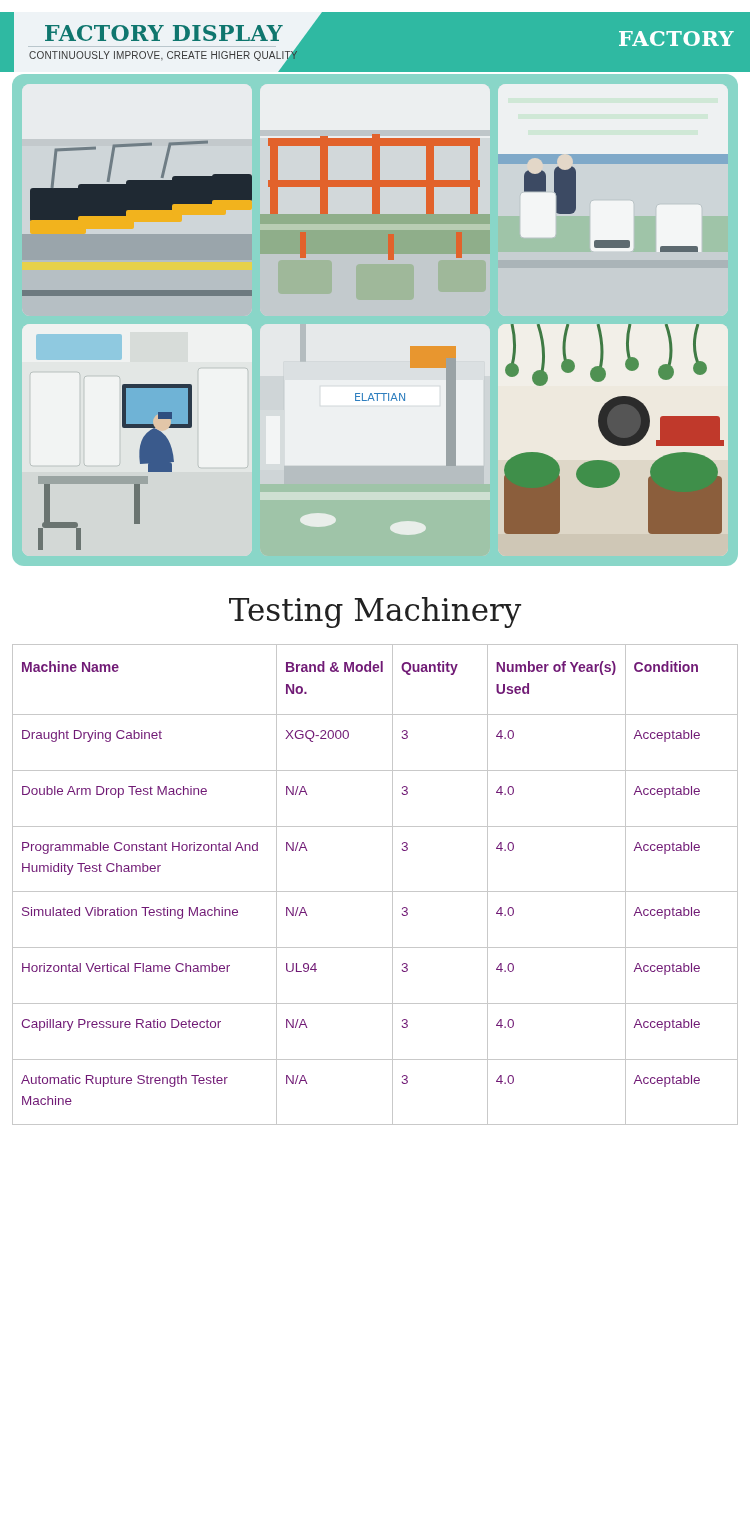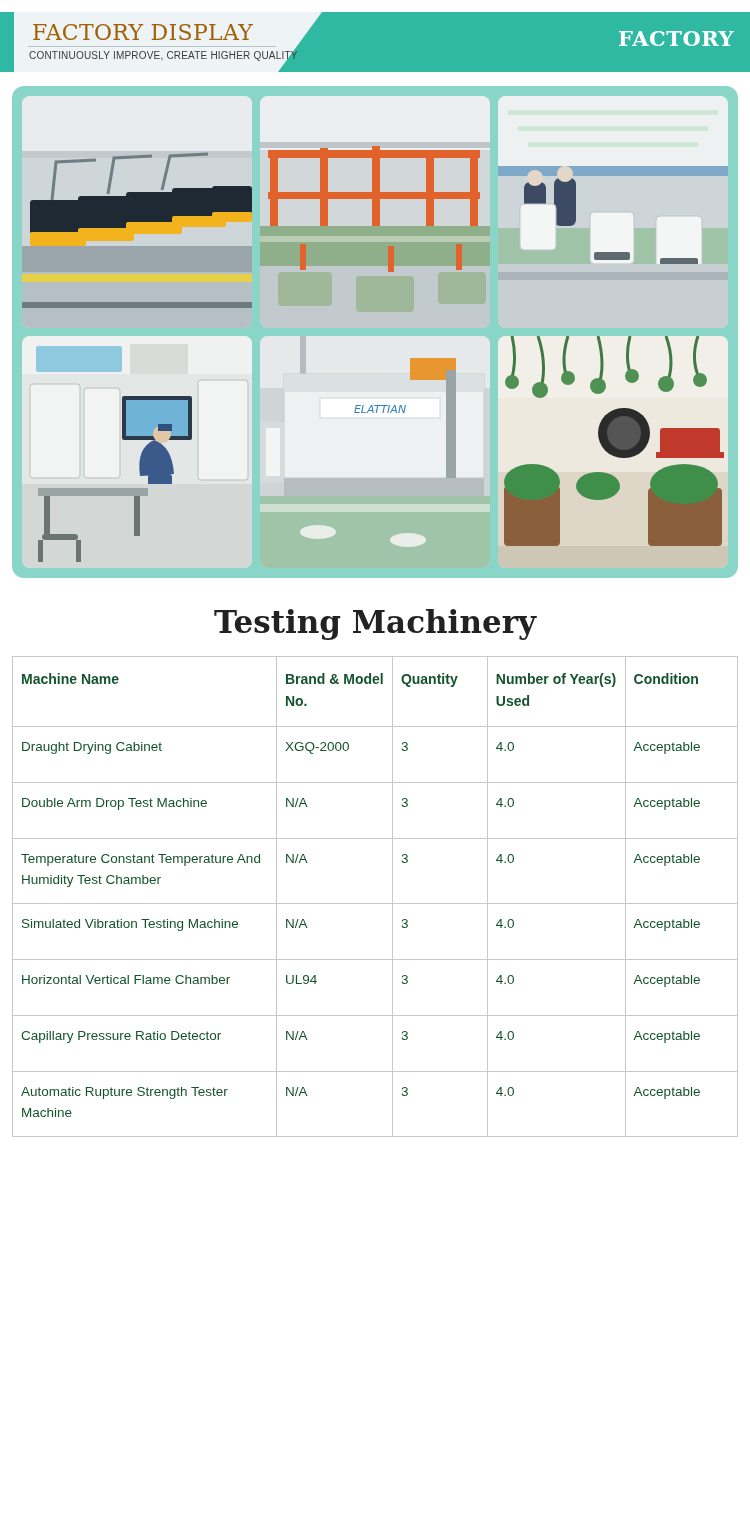--- a/index.html
+++ b/index.html
@@ -57,87 +57,86 @@
   }
   .banner-right-text {
     color: #ffffff;
     font-size: 21px;
     font-weight: bold;
     letter-spacing: 0.5px;
     font-family: "DejaVu Serif", serif;
   }
   .banner-title {
     position: absolute;
-    left: 32px; top: 8px;
+    left: 44px; top: 8px;
     font-size: 22px;
-    font-weight: normal;
-    color: #a16207;
+    font-weight: bold;
+    color: #0f766e;
     letter-spacing: 0.3px;
     font-family: "DejaVu Serif", serif;
   }
   .banner-sub {
     position: absolute;
     left: 29px; top: 38px;
     font-size: 10px;
     color: #3a3a3a;
     letter-spacing: 0.2px;
   }
   .banner-underline {
     position: absolute;
     left: 28px; top: 34px;
     width: 248px;
     height: 1px;
     background: #b9c6cc;
   }
 
   
   .gallery {
-    margin: 14px 12px 0 12px;
+    margin: 2px 12px 0 12px;
     background: #89d6c8;
     border-radius: 12px;
     padding: 10px;
     display: grid;
     grid-template-columns: repeat(3, 1fr);
     grid-gap: 8px;
-    font-style: italic;
   }
   .photo {
     height: 232px;
     border-radius: 8px;
     overflow: hidden;
     position: relative;
     background: #cfd8dc;
   }
   .photo svg { display: block; width: 100%; height: 100%; }
 
   
   .section-title {
     text-align: center;
     font-size: 31px;
-    font-weight: bold;
+    font-weight: normal;
     color: #222222;
     margin: 26px 0 16px 0;
     font-family: "DejaVu Serif", serif;
   }
 
   
   .table-wrap { padding: 0 12px 0 12px; }
   table.machinery {
     width: 100%;
     border-collapse: collapse;
     table-layout: fixed;
   }
   table.machinery th,
   table.machinery td {
     border: 1px solid #c9c9c9;
     text-align: left;
     vertical-align: top;
     padding: 10px 8px 12px 8px;
     font-size: 13.5px;
-    color: #14532d;
+    color: #701a75;
     line-height: 1.55;
   }
   table.machinery th {
     font-weight: bold;
     font-size: 14px;
     padding-top: 12px;
     padding-bottom: 14px;
   }
   col.c0 { width: 36.4%; }
   col.c1 { width: 16.0%; }
@@ -394,21 +393,21 @@
           <td>Acceptable</td>
         </tr>
         <tr>
           <td>Double Arm Drop Test Machine</td>
           <td>N/A</td>
           <td>3</td>
           <td>4.0</td>
           <td>Acceptable</td>
         </tr>
         <tr>
-          <td>Temperature Constant Temperature And Humidity Test Chamber</td>
+          <td>Programmable Constant Horizontal And Humidity Test Chamber</td>
           <td>N/A</td>
           <td>3</td>
           <td>4.0</td>
           <td>Acceptable</td>
         </tr>
         <tr>
           <td>Simulated Vibration Testing Machine</td>
           <td>N/A</td>
           <td>3</td>
           <td>4.0</td>

